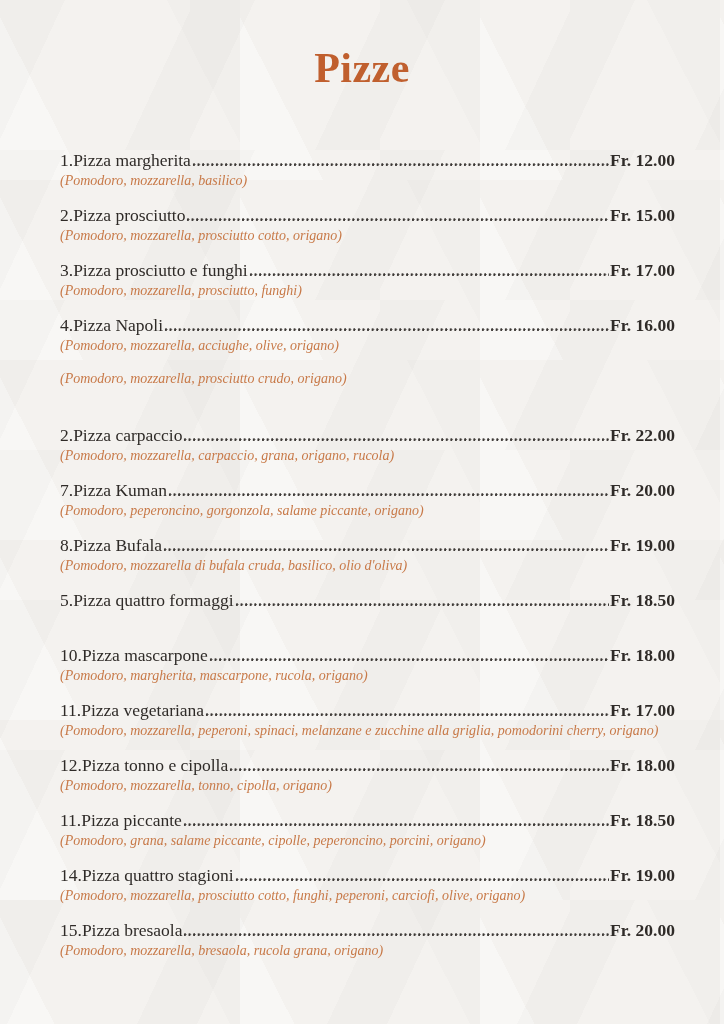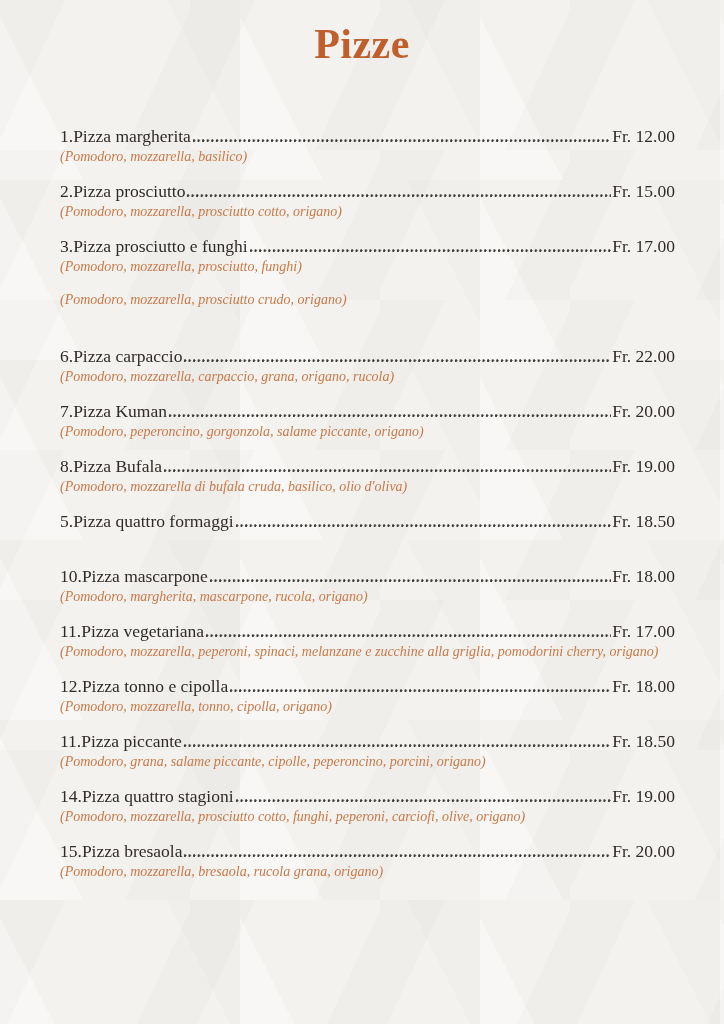--- a/index.html
+++ b/index.html
@@ -10,21 +10,21 @@
     background-color: #f4f2ef;
     background-image:
       linear-gradient(115deg, rgba(0,0,0,0.015) 25%, transparent 25%, transparent 75%, rgba(0,0,0,0.015) 75%),
       linear-gradient(63deg, rgba(255,255,255,0.4) 25%, transparent 25%, transparent 78%, rgba(0,0,0,0.01) 78%);
     background-size: 190px 150px, 240px 180px;
     overflow: hidden;
   }
   .page {
     width: 724px;
     height: 949px;
-    padding: 20px 49px 0 60px;
+    padding: 44px 49px 0 60px;
   }
   .menu-title {
     text-align: center;
     font-size: 42px;
     line-height: 48px;
     font-weight: bold;
     color: #c05f2e;
     letter-spacing: 0.5px;
     margin-left: -11px; 
   }
@@ -39,21 +39,21 @@
   }
   .nm { white-space: nowrap; }
   .dots {
     flex: 1 1 auto;
     height: 4px;
     margin: 0 1px;
     background-image: radial-gradient(circle at 2px 2.6px, #3c3835 1.05px, rgba(0,0,0,0) 1.5px);
     background-size: 4.6px 4px;
     background-repeat: repeat-x;
   }
-  .pr { white-space: nowrap; }
+  .pr { white-space: nowrap; font-weight: bold; }
   .ing {
     font-style: italic;
     font-size: 14px;
     line-height: 19px;
     color: #c87a49;
     white-space: nowrap;
   }
 </style>
 </head>
 <body>
@@ -83,28 +83,36 @@
 
     <div class="item">
       <div class="row">
         <span class="nm">3.Pizza prosciutto e funghi</span>
         <span class="dots"></span>
         <span class="pr">Fr. 17.00</span>
       </div>
       <div class="ing">(Pomodoro, mozzarella, prosciutto, funghi)</div>
     </div>
 
+    <div class="item">
+      <div class="row">
+        <span class="nm">4.Pizza Napoli</span>
+        <span class="dots"></span>
+        <span class="pr">Fr. 16.00</span>
+      </div>
+      <div class="ing">(Pomodoro, mozzarella,  acciughe, olive, origano)</div>
+    </div>
 
     <div class="item">
       <div class="ing">(Pomodoro, mozzarella, prosciutto crudo, origano)</div>
     </div>
 
     <div class="item">
       <div class="row">
-        <span class="nm">6.Pizza carpaccio</span>
+        <span class="nm">2.Pizza carpaccio</span>
         <span class="dots"></span>
         <span class="pr">Fr. 22.00</span>
       </div>
       <div class="ing">(Pomodoro, mozzarella, carpaccio, grana, origano, rucola)</div>
     </div>
 
     <div class="item">
       <div class="row">
         <span class="nm">7.Pizza Kuman</span>
         <span class="dots"></span>

